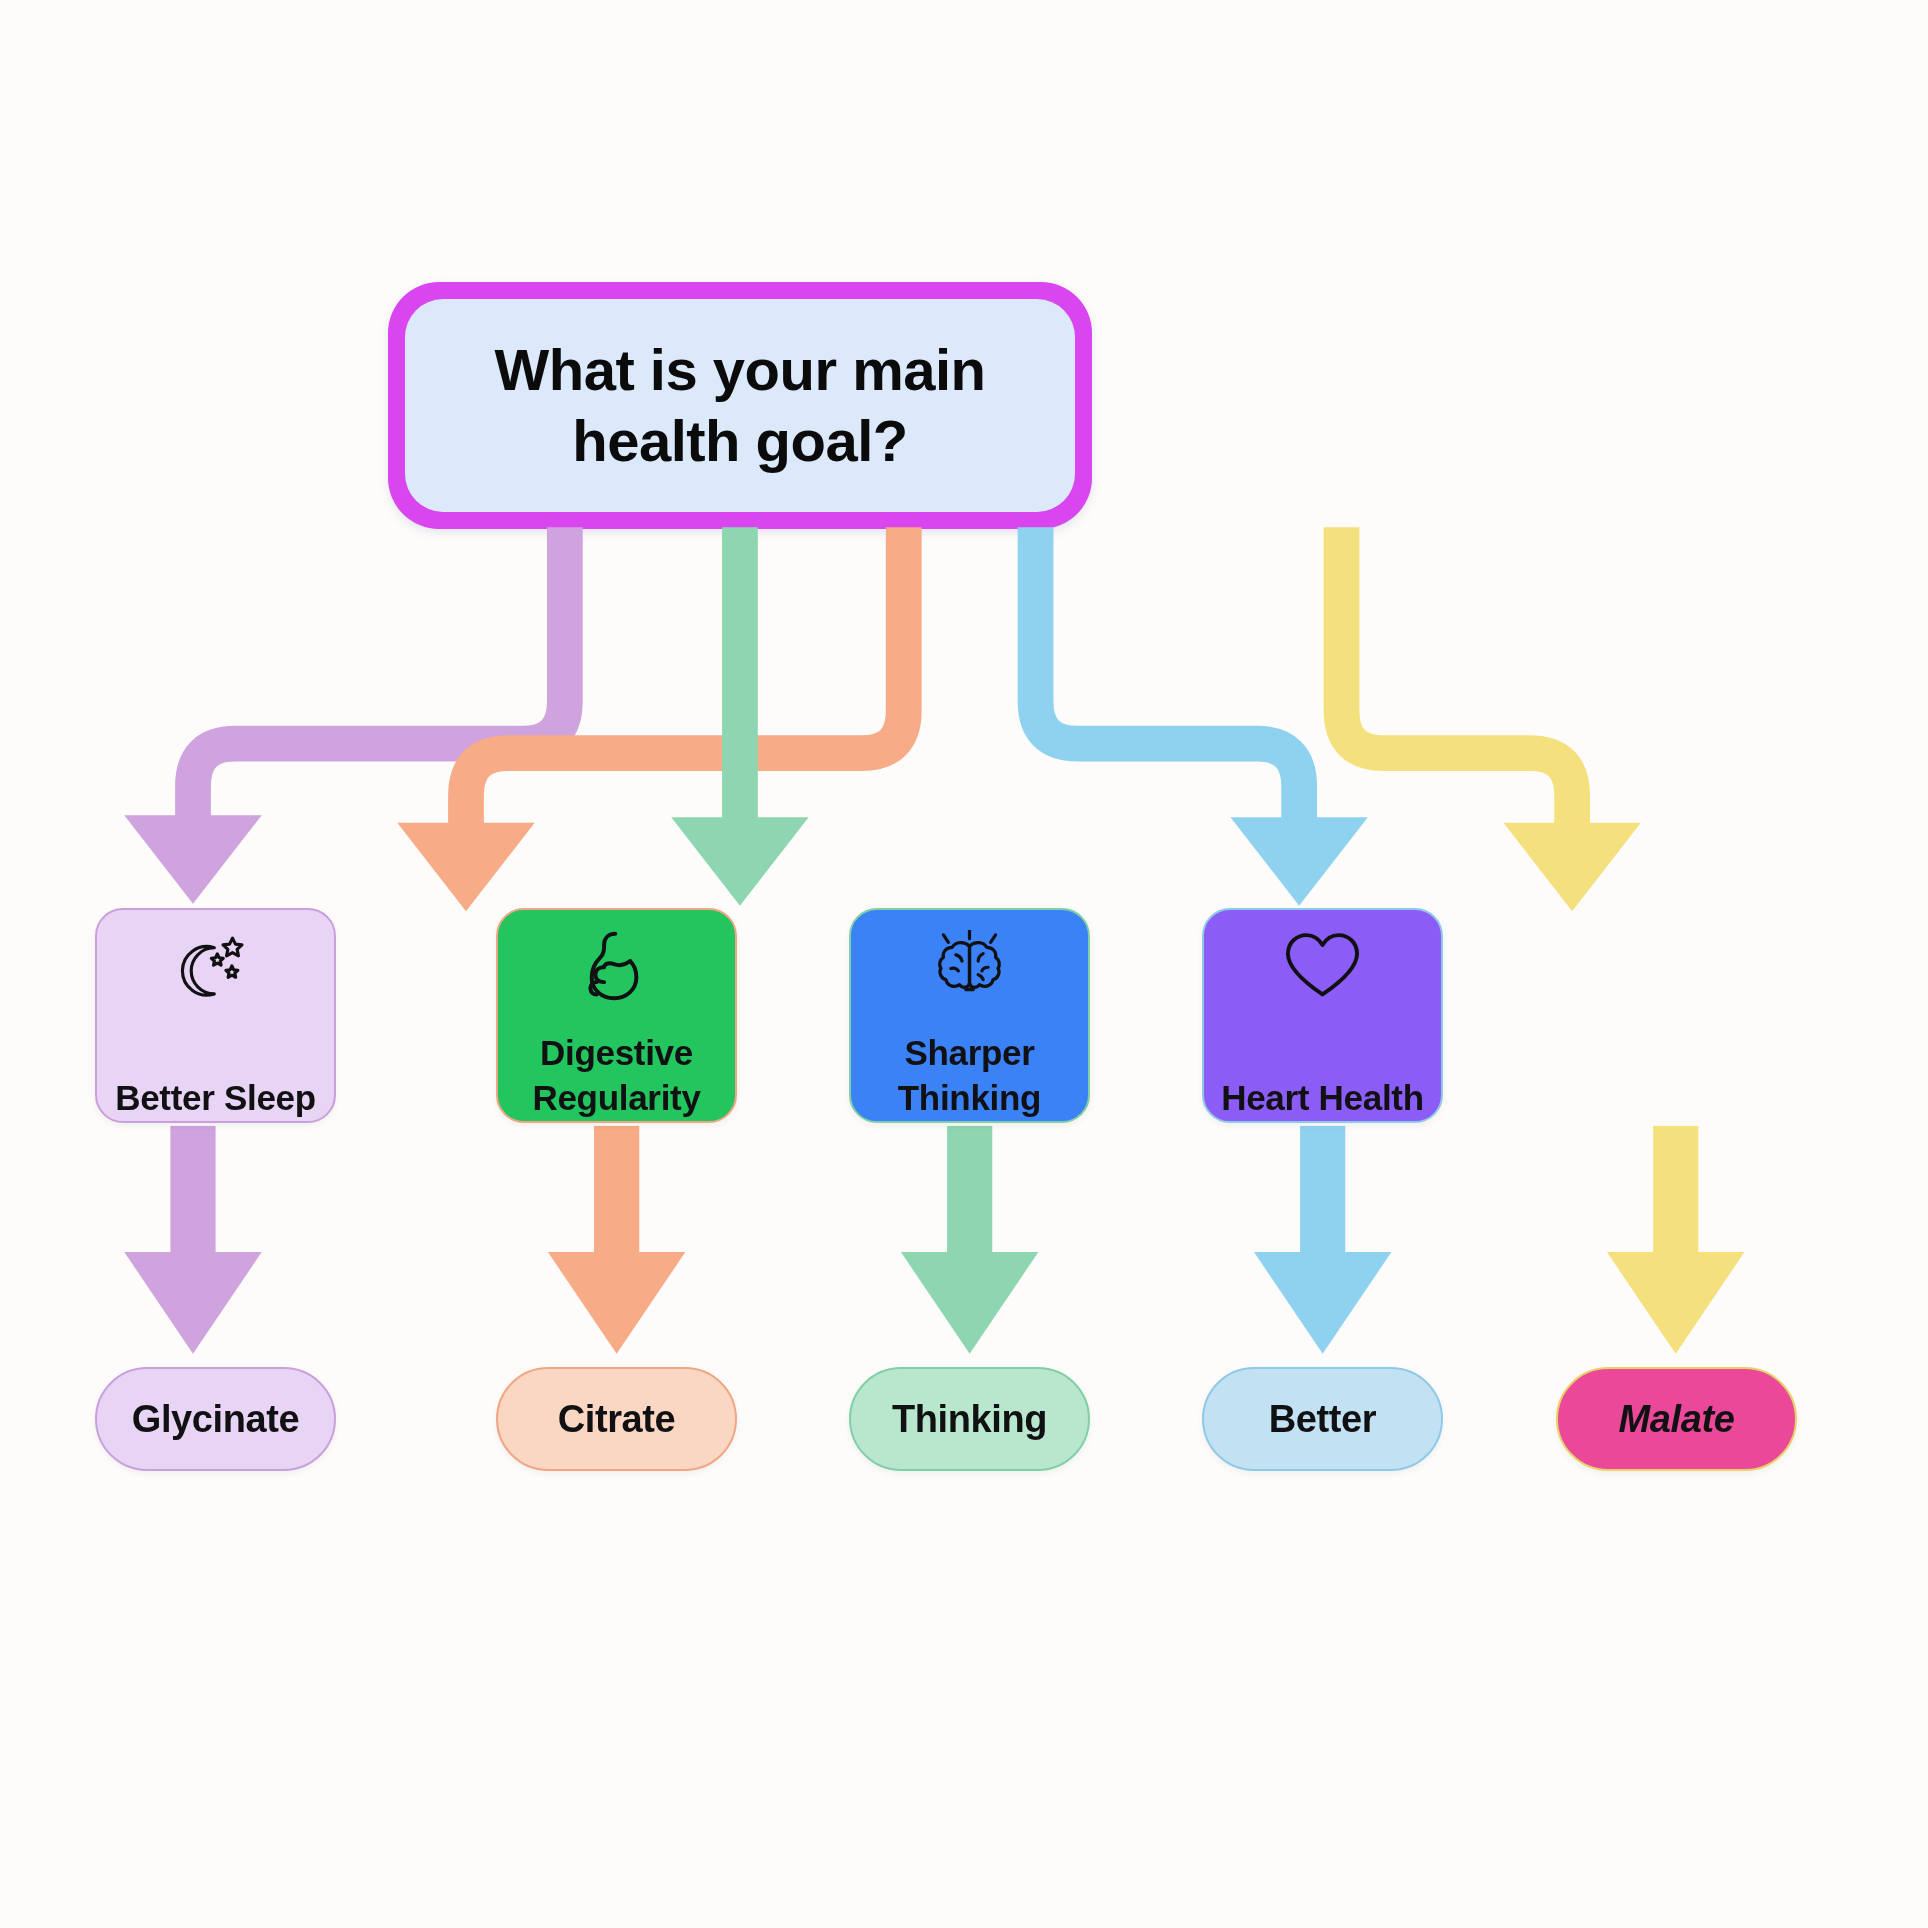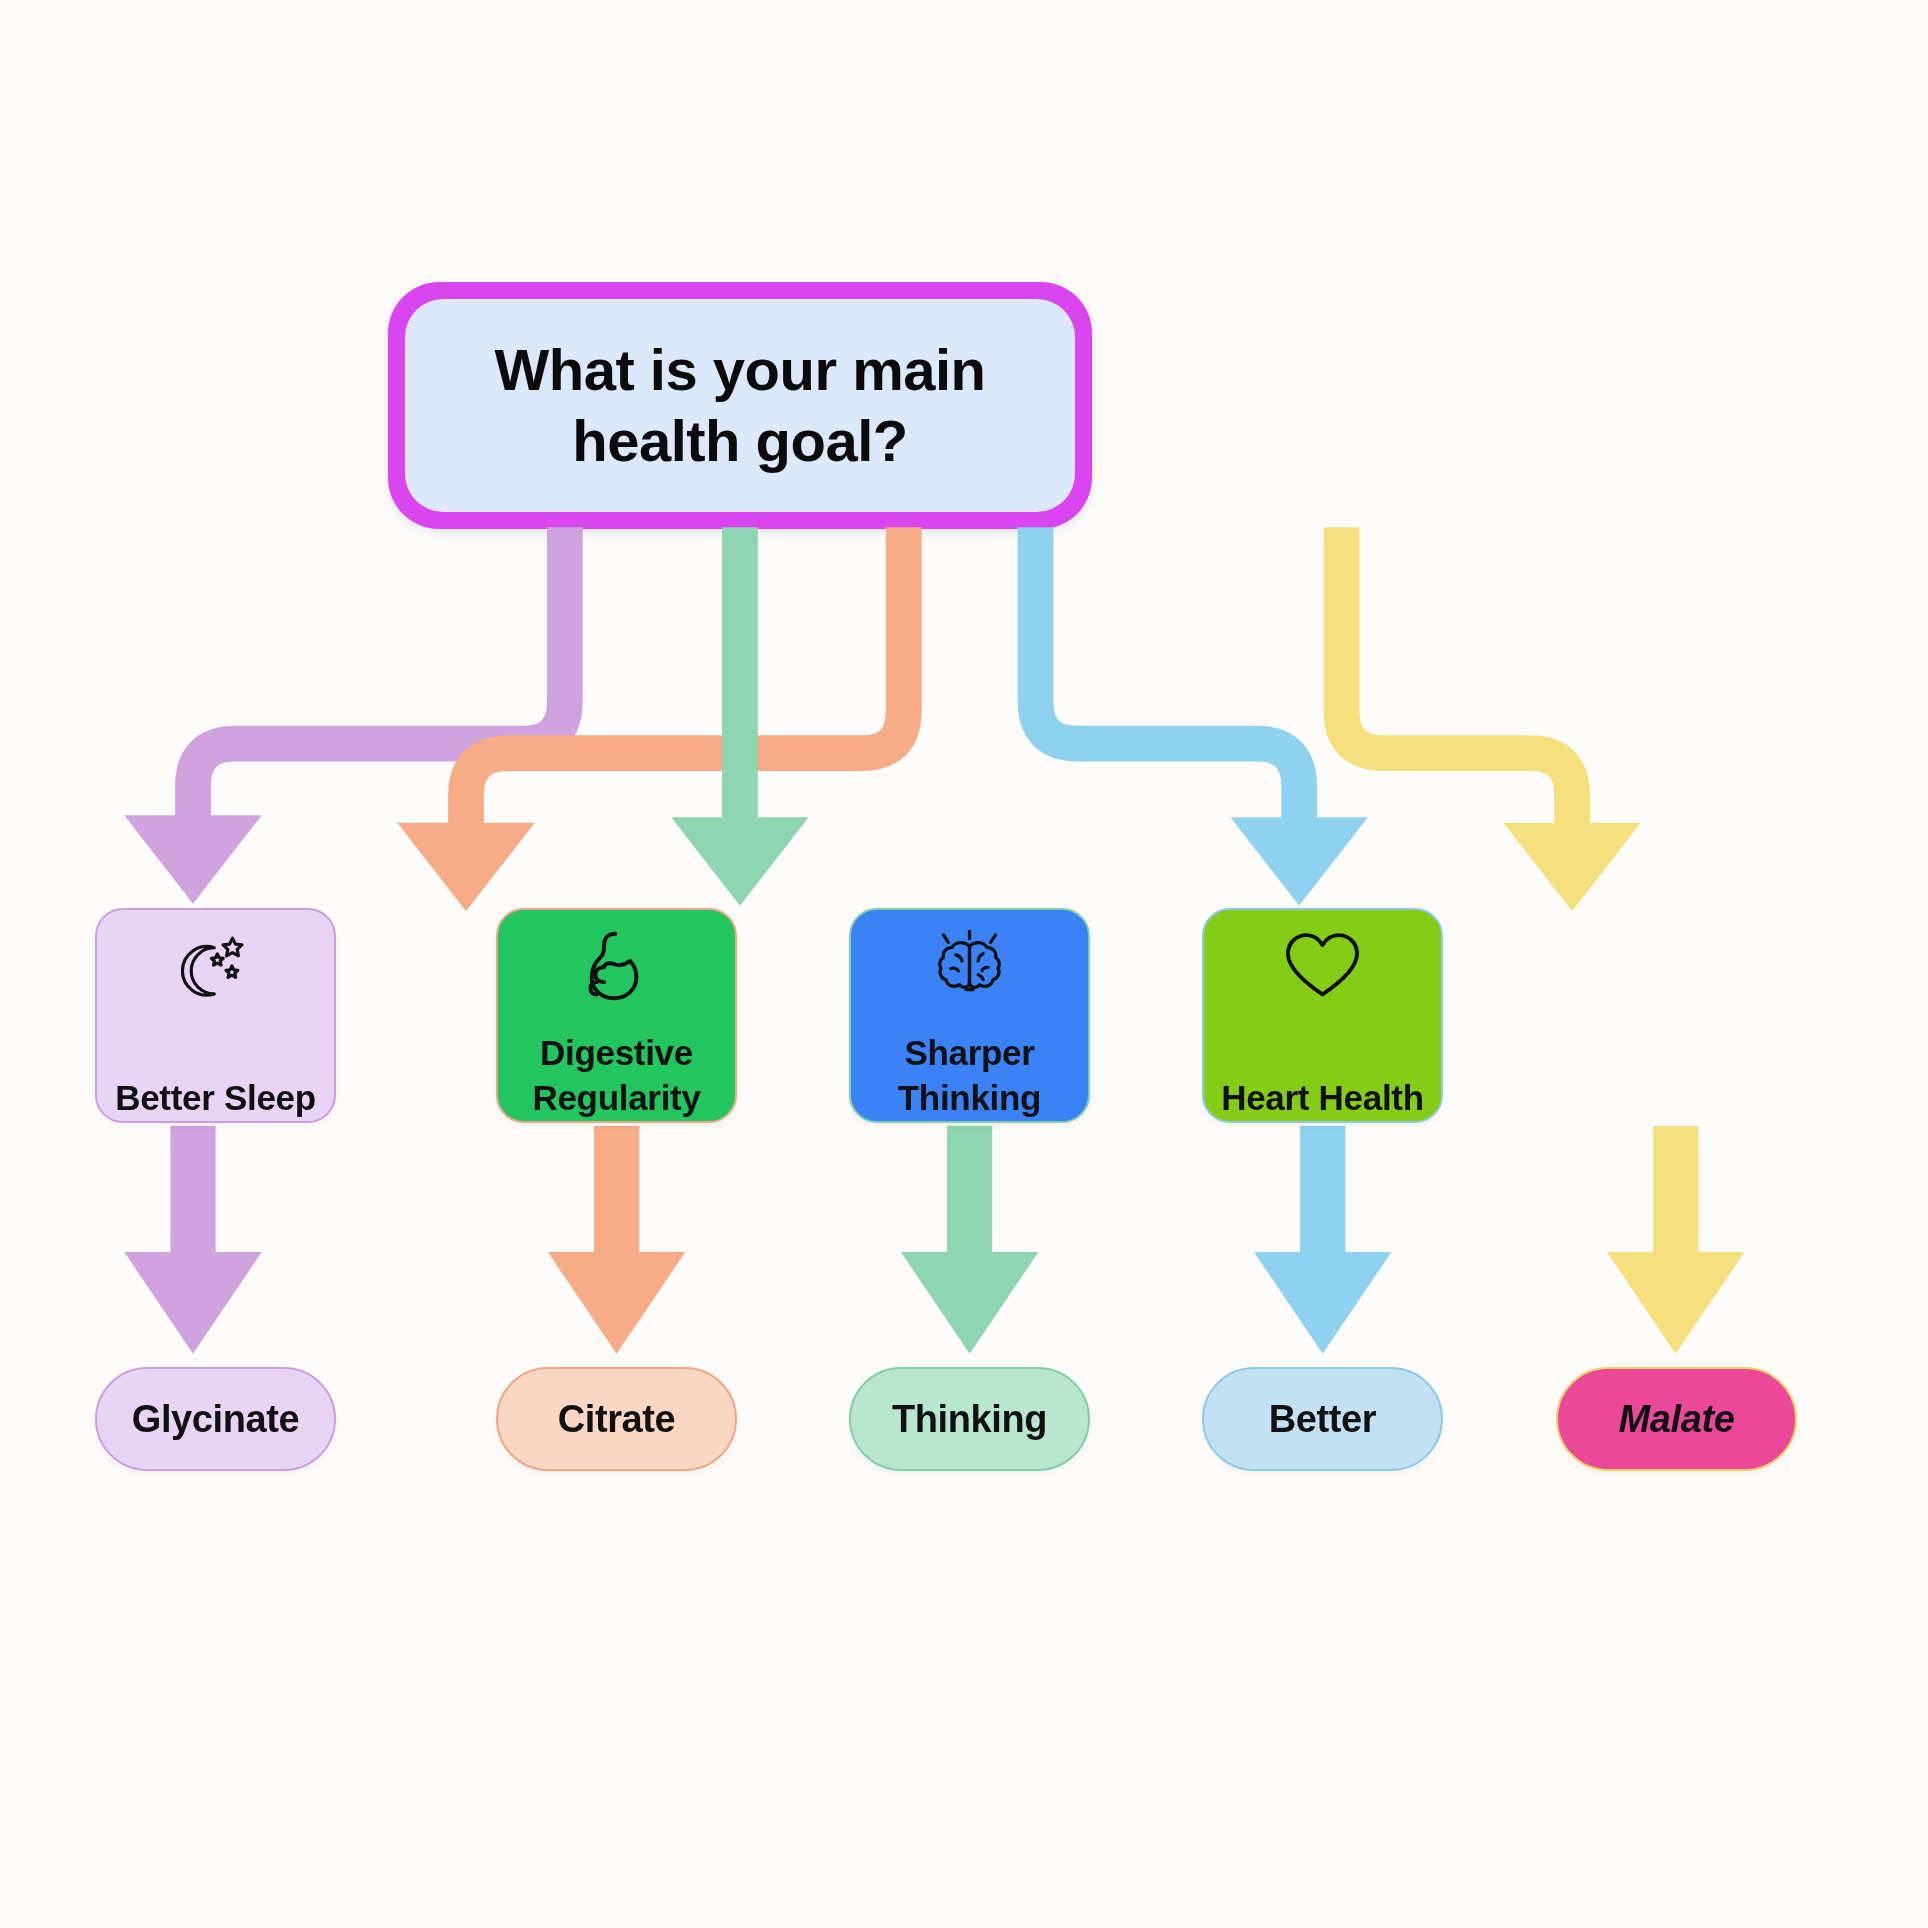--- a/index.html
+++ b/index.html
@@ -193,21 +193,21 @@
         <path d="M48 30 q-4 0-5 3"></path>
         <path d="M40 36 q3 1 4 4"></path>
         <path d="M12 4 l4 6"></path>
         <path d="M33 0 l0 7"></path>
         <path d="M54 4 l-4 6"></path>
       </svg>
     </div>
     <div class="goal-label">Sharper Thinking</div>
   </div>
 
-  <div class="goal-card" id="card-3" style="left: 1202px; background: #84cc16; border-color: rgb(143, 201, 232);">
+  <div class="goal-card" id="card-3" style="left: 1202px; background: #8b5cf6; border-color: rgb(143, 201, 232);">
     <div class="goal-icon">
       <svg width="79" height="70" viewBox="0 0 64 56" fill="none" stroke="#111114" stroke-width="3.2" stroke-linecap="round" stroke-linejoin="round">
         <path d="M32 51 C10 36 4 26 4 18 C4 9 11 3 19 3 c6 0 10 3 13 8 3-5 7-8 13-8 8 0 15 6 15 15 0 8-6 18-28 33 Z"></path>
       </svg>
     </div>
     <div class="goal-label">Heart Health</div>
   </div>
 
 
   <div class="result-pill" id="pill-0" style="left: 95px; background: rgb(232, 212, 244); border-color: rgb(201, 160, 220);">

